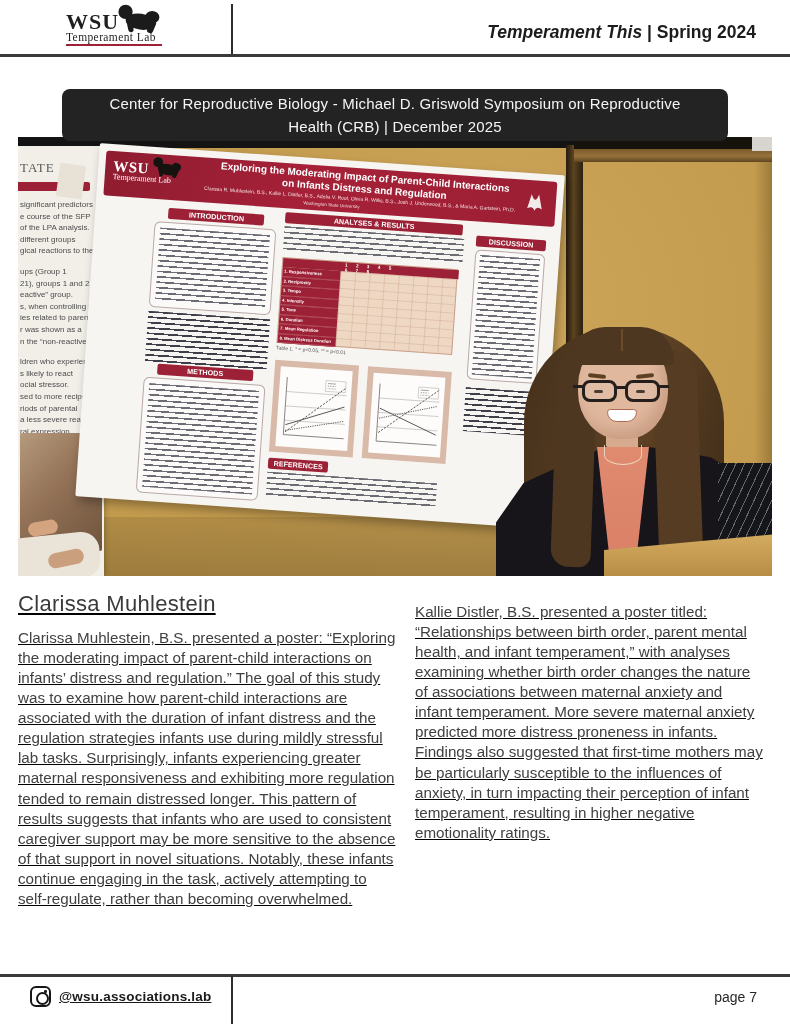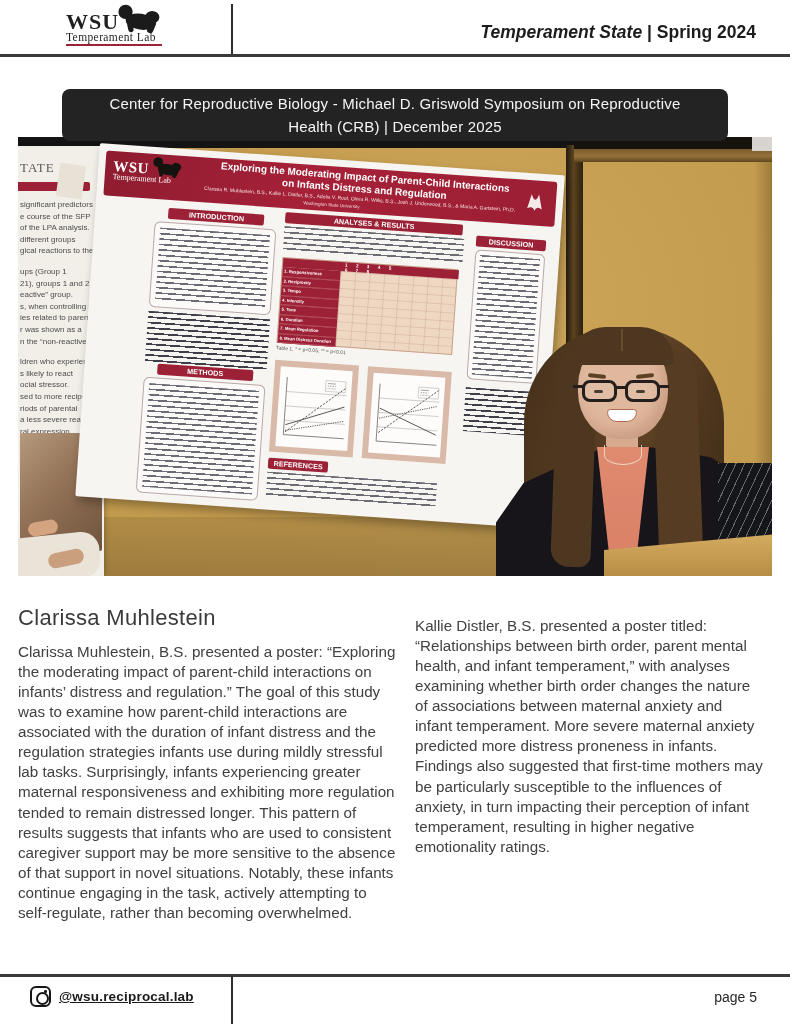--- a/index.html
+++ b/index.html
@@ -144,21 +144,21 @@
          border:1.6px solid #b06b55;border-radius:5px 5px 15px 15px;}
 
   
   .carpet{position:absolute;left:700px;top:326px;width:54px;height:94px;background:#15161a;
           background-image:repeating-linear-gradient(115deg,rgba(255,255,255,.35) 0 1px,transparent 1px 8px);}
   .table-edge{position:absolute;left:586px;top:394px;width:168px;height:45px;
           background:linear-gradient(#d6ae62,#b78d45);clip-path:polygon(0 42%,100% 8%,100% 100%,0 100%);}
 
   
   .cols{position:absolute;left:0;top:591px;width:790px;}
-  .col{position:absolute;top:14px;}
+  .col{position:absolute;top:0;text-decoration:underline;}
   .col.left{left:18px;width:379px;}
   .col.right{left:415px;width:348px;}
   .col h2{margin:0;font-size:22px;font-weight:500;color:#3a3a3a;letter-spacing:.3px;}
   .col p{margin:11px 0 0 0;font-size:15.2px;line-height:1.32;color:#414141;}
 
   
   .ftr-rule{position:absolute;left:0;top:974px;width:790px;height:2.5px;background:#3b3b3b;}
   .ftr-vline{position:absolute;left:231px;top:976px;width:1.5px;height:48px;background:#2d2d2d;}
   .ftr-left{position:absolute;left:30px;top:986px;display:flex;align-items:center;gap:8px;}
   .ig{position:relative;width:21px;height:21px;border:2px solid #161616;border-radius:6px;display:inline-block;}
@@ -183,21 +183,21 @@
           <rect x="42" y="19" width="7" height="15" rx="3" transform="rotate(22 45 26)"></rect>
           <ellipse cx="46" cy="16" rx="8" ry="7"></ellipse>
         </g>
       </svg>
     </div>
     <div class="hdr-lab">Temperament Lab</div>
     <div class="hdr-redline"></div>
   </div>
   <div class="hdr-vline"></div>
   <div class="masthead">
-    <span class="it">Temperament State</span><span> | </span><span>Spring 2024</span>
+    <span class="it">Temperament This</span><span> | </span><span>Spring 2024</span>
   </div>
   <div class="hdr-rule"></div>
 
   <div class="banner">
     <span>Center for Reproductive Biology - Michael D. Griswold Symposium on Reproductive Health (CRB) | December 2025</span>
   </div>
 
   <div class="photo">
     <div class="ph-topband"></div>
     <div class="ph-panel-edge"></div>
@@ -396,17 +396,17 @@
     </div>
     <div class="col right">
       <p>Kallie Distler, B.S. presented a poster titled: “Relationships between birth order, parent mental health, and infant temperament,” with analyses examining whether birth order changes the nature of associations between maternal anxiety and infant temperament. More severe maternal anxiety predicted more distress proneness in infants. Findings also suggested that first-time mothers may be particularly susceptible to the influences of anxiety, in turn impacting their perception of infant temperament, resulting in higher negative emotionality ratings.</p>
     </div>
   </div>
 
   <div class="ftr-rule"></div>
   <div class="ftr-vline"></div>
   <div class="ftr-left">
     <span class="ig"></span>
-    <a class="ig-handle" href="#">@wsu.reciprocal.lab</a>
-  </div>
-  <div class="ftr-page">page 5</div>
+    <a class="ig-handle" href="#">@wsu.associations.lab</a>
+  </div>
+  <div class="ftr-page">page 7</div>
 
 </div>
 
 </body></html>

